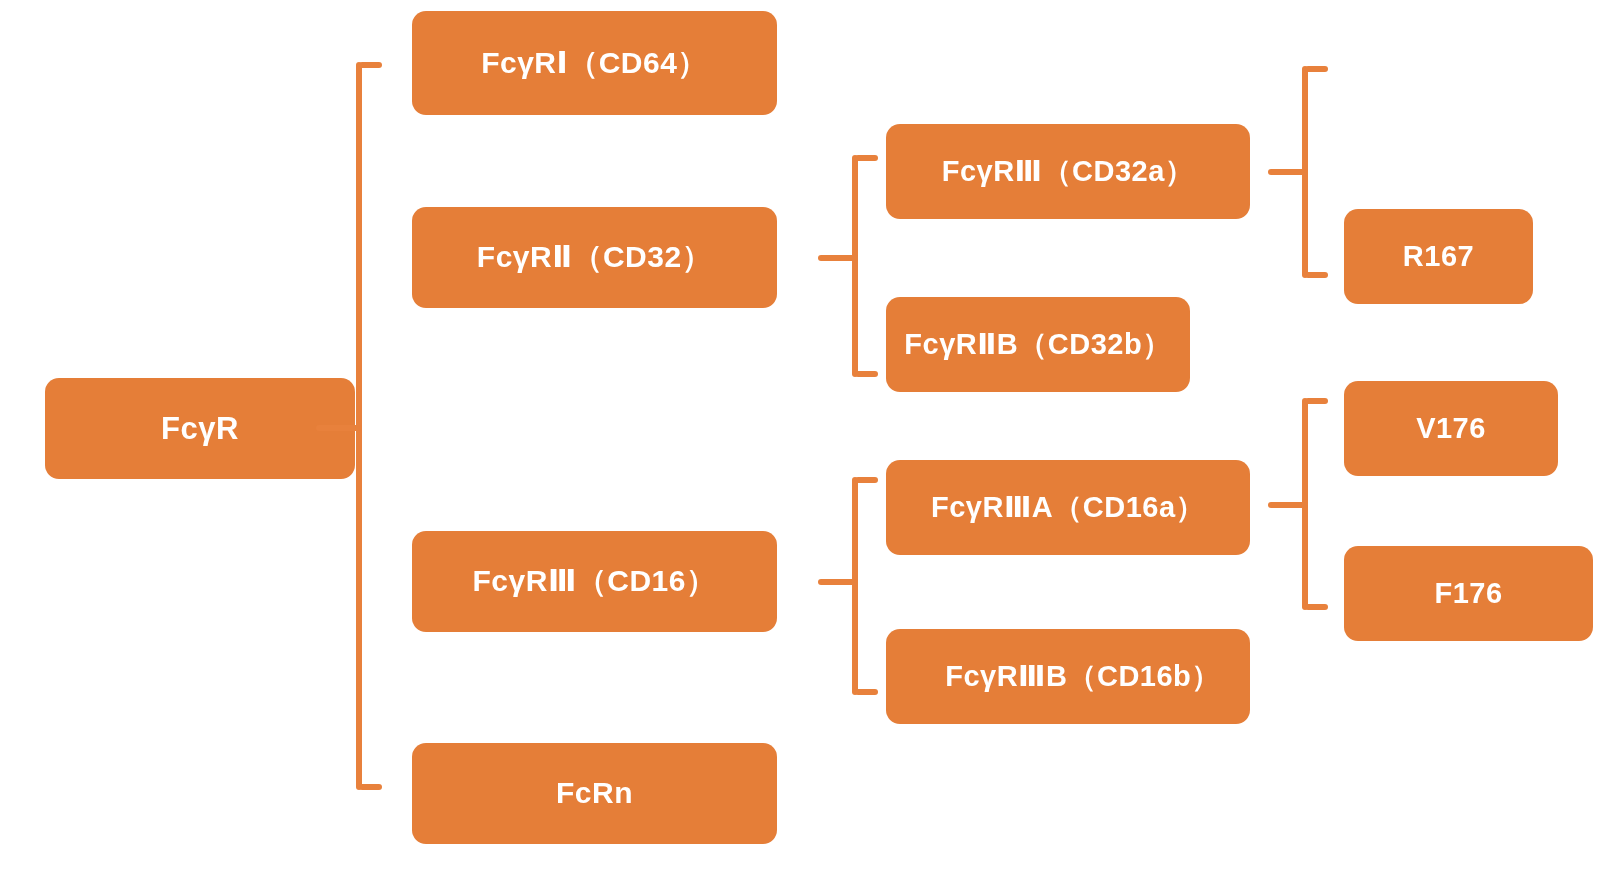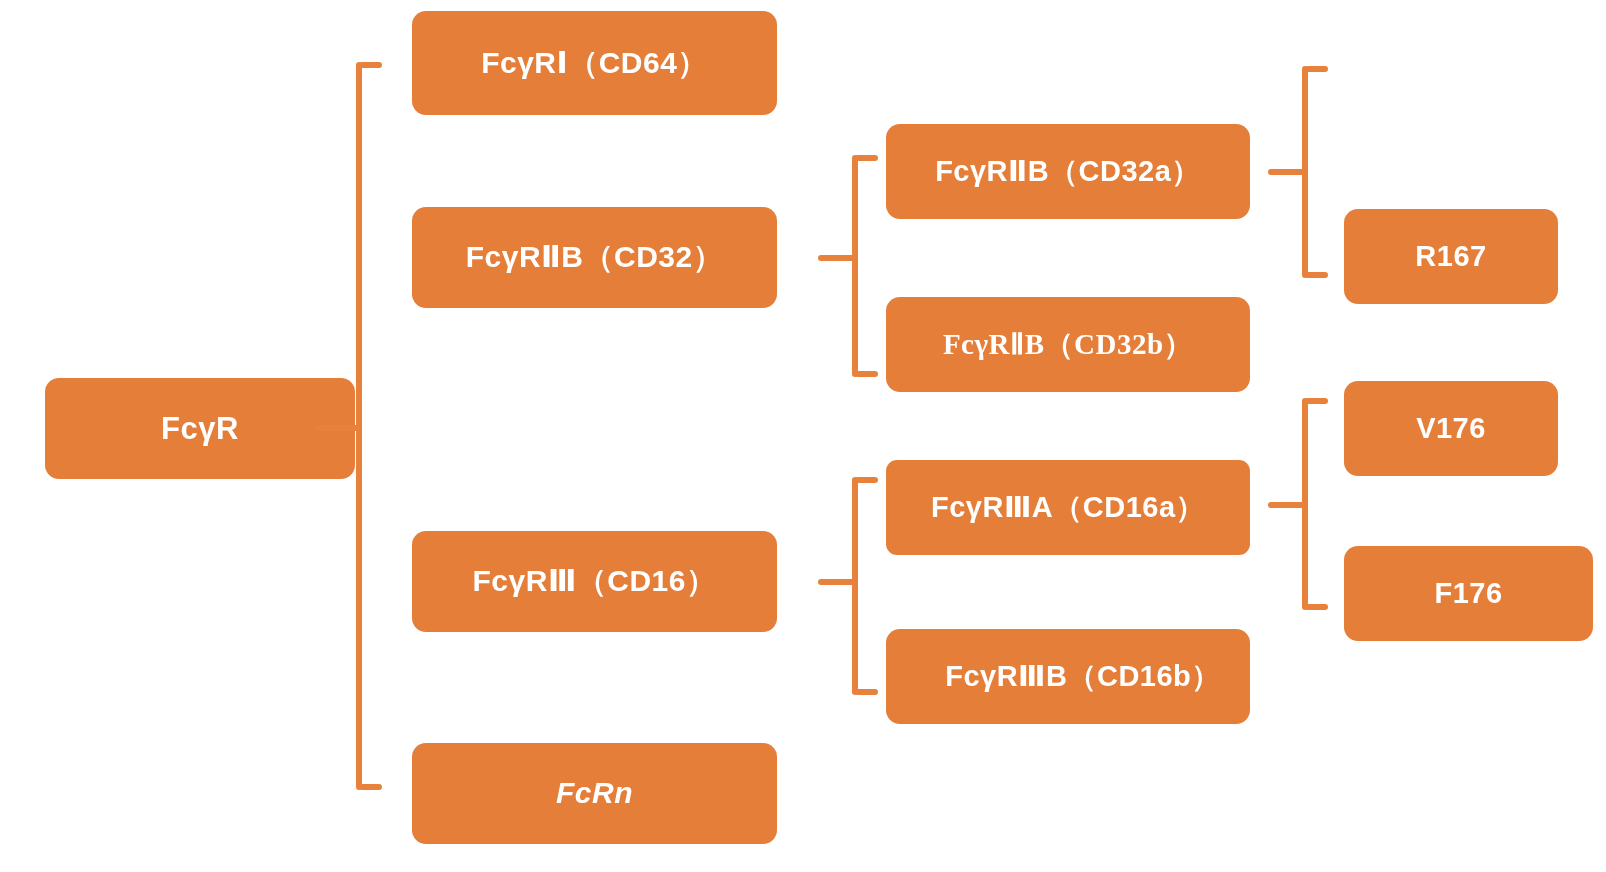--- a/index.html
+++ b/index.html
@@ -82,49 +82,49 @@
     <div class="spine"></div>
     <div class="stub top"></div>
     <div class="stub bottom"></div>
   </div>
   <div class="bracket" style="left:316px; top:425px; width:45px; height:6px;">
     <div class="stem" style="left:0; right:0; top:0; margin-top:0;"></div>
   </div>
 
   <div class="node lvl2" style="left:412px; top:11px; width:365px; height:104px;text-align:center;">FcγRⅠ（CD64）</div>
 
-  <div class="node lvl2" style="left:412px; top:207px; width:365px; height:101px;">FcγRⅡB（CD32）</div>
+  <div class="node lvl2" style="left:412px; top:207px; width:365px; height:101px;">FcγRⅡ（CD32）</div>
 
   <div class="node lvl2" style="left:412px; top:531px; width:365px; height:101px;">FcγRⅢ（CD16）</div>
 
-  <div class="node lvl2" style="left:412px; top:743px; width:365px; height:101px;font-style:italic;">FcRn</div>
+  <div class="node lvl2" style="left:412px; top:743px; width:365px; height:101px;">FcRn</div>
 
   <div class="bracket" style="left:852px; top:155px; width:29px; height:222px;">
     <div class="spine"></div>
     <div class="stub top"></div>
     <div class="stub bottom"></div>
   </div>
   <div class="bracket" style="left:818px; top:255px; width:40px; height:6px;">
     <div class="stem" style="left:0; right:0; top:0; margin-top:0;"></div>
   </div>
 
   <div class="bracket" style="left:852px; top:477px; width:29px; height:218px;">
     <div class="spine"></div>
     <div class="stub top"></div>
     <div class="stub bottom"></div>
   </div>
   <div class="bracket" style="left:818px; top:579px; width:40px; height:6px;">
     <div class="stem" style="left:0; right:0; top:0; margin-top:0;"></div>
   </div>
 
-  <div class="node lvl3" style="left:886px; top:124px; width:364px; height:95px;">FcγRⅡB（CD32a）</div>
+  <div class="node lvl3" style="left:886px; top:124px; width:364px; height:95px;">FcγRⅢ（CD32a）</div>
 
-  <div class="node lvl3" style="left:886px; top:297px; width:364px; height:95px;font-family:Liberation Serif, serif;">FcγRⅡB（CD32b）</div>
+  <div class="node lvl3" style="left:886px; top:297px; width:304px; height:95px;">FcγRⅡB（CD32b）</div>
 
-  <div class="node lvl3" style="left:886px; top:460px; width:364px; height:95px;border-radius:11px;">FcγRⅢA（CD16a）</div>
+  <div class="node lvl3" style="left:886px; top:460px; width:364px; height:95px;">FcγRⅢA（CD16a）</div>
 
   <div class="node lvl3" style="left:886px; top:629px; width:364px; height:95px;padding-left:40px;">FcγRⅢB（CD16b）</div>
 
   <div class="bracket" style="left:1302px; top:66px; width:29px; height:212px;">
     <div class="spine"></div>
     <div class="stub top"></div>
     <div class="stub bottom"></div>
   </div>
   <div class="bracket" style="left:1268px; top:169px; width:40px; height:6px;">
     <div class="stem" style="left:0; right:0; top:0; margin-top:0;"></div>
@@ -133,19 +133,19 @@
   <div class="bracket" style="left:1302px; top:398px; width:29px; height:212px;">
     <div class="spine"></div>
     <div class="stub top"></div>
     <div class="stub bottom"></div>
   </div>
   <div class="bracket" style="left:1268px; top:502px; width:40px; height:6px;">
     <div class="stem" style="left:0; right:0; top:0; margin-top:0;"></div>
   </div>
 
 
-  <div class="node lvl4" style="left:1344px; top:209px; width:214px; height:95px;">R167</div>
+  <div class="node lvl4" style="left:1344px; top:209px; width:189px; height:95px;">R167</div>
 
   <div class="node lvl4" style="left:1344px; top:381px; width:214px; height:95px;">V176</div>
 
   <div class="node lvl4" style="left:1344px; top:546px; width:249px; height:95px;">F176</div>
 
 </div>
 
 </body></html>

